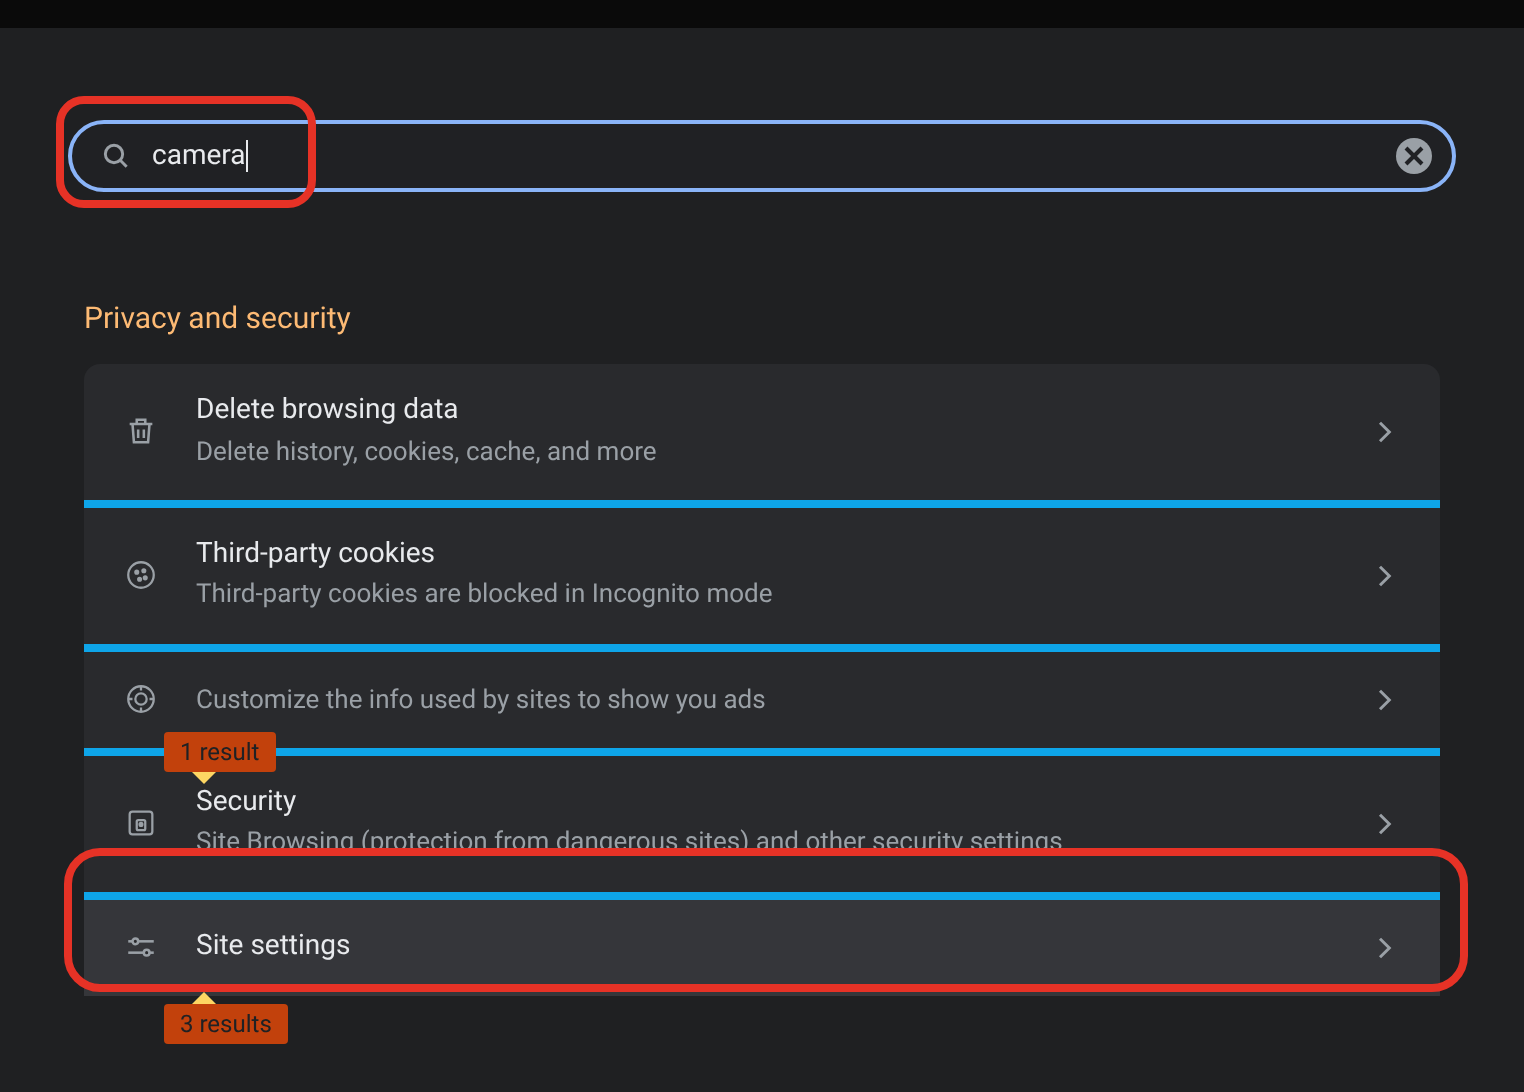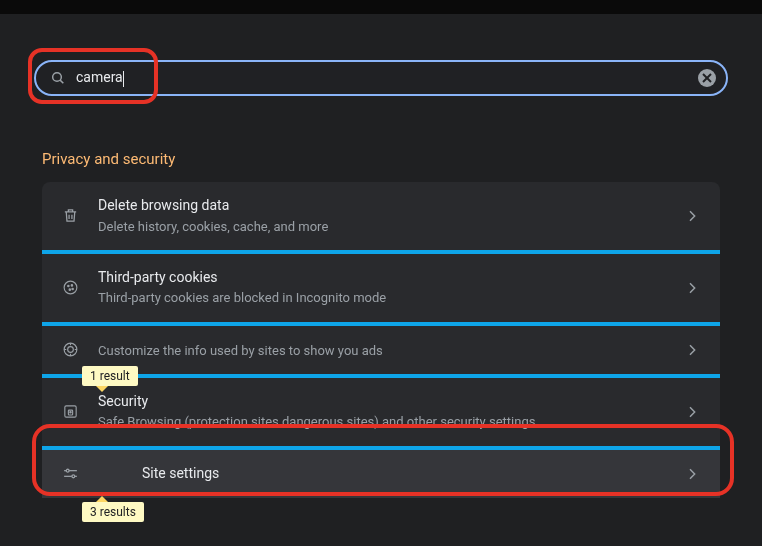--- a/index.html
+++ b/index.html
@@ -114,21 +114,21 @@
     line-height: 1.4;
     margin-top: 2px;
   }
   .chevron {
     color: #9aa0a6;
     flex-shrink: 0;
     margin-left: 10px;
   }
   .result-badge {
     position: absolute;
-    background: #fef9c3;
+    background: #c2410c;
     color: #202124;
     font-size: 12px;
     padding: 3px 8px;
     border-radius: 2px;
     z-index: 6;
   }
   .badge-tip {
     position: absolute;
     width: 0; height: 0;
     border-left: 6px solid transparent;
@@ -242,28 +242,28 @@
     </div>
     <div class="row-icon">
       <svg width="17" height="17" viewBox="0 0 24 24" fill="none" stroke="currentColor" stroke-width="1.6">
           <rect x="4" y="4" width="16" height="16" rx="2"></rect>
           <rect x="9" y="10" width="6" height="7" rx="1"></rect>
           <circle cx="12" cy="13" r="1" fill="currentColor"></circle>
         </svg>
     </div>
     <div class="row-text">
       <div class="row-title">Security</div>
-      <div class="row-sub">Safe Browsing (protection sites dangerous sites) and other security settings</div>
-    </div>
-    <svg class="chevron" width="16" height="16" viewBox="0 0 24 24" fill="none" stroke="currentColor" stroke-width="2.2">
-        <polyline points="9 5 16 12 9 19"></polyline>
-      </svg>
-  </div>
-
-  <div class="row active" style="position:relative;gap:44px;">
+      <div class="row-sub">Site Browsing (protection from dangerous sites) and other security settings</div>
+    </div>
+    <svg class="chevron" width="16" height="16" viewBox="0 0 24 24" fill="none" stroke="currentColor" stroke-width="2.2">
+        <polyline points="9 5 16 12 9 19"></polyline>
+      </svg>
+  </div>
+
+  <div class="row active" style="position:relative;">
     <div class="row-icon">
       <svg width="17" height="17" viewBox="0 0 24 24" fill="none" stroke="currentColor" stroke-width="1.8">
           <line x1="3" y1="8" x2="21" y2="8"></line>
           <circle cx="8" cy="8" r="2" fill="#292a2d"></circle>
           <line x1="3" y1="16" x2="21" y2="16"></line>
           <circle cx="16" cy="16" r="2" fill="#292a2d"></circle>
         </svg>
     </div>
     <div class="row-text">
       <div class="row-title">Site settings</div>

